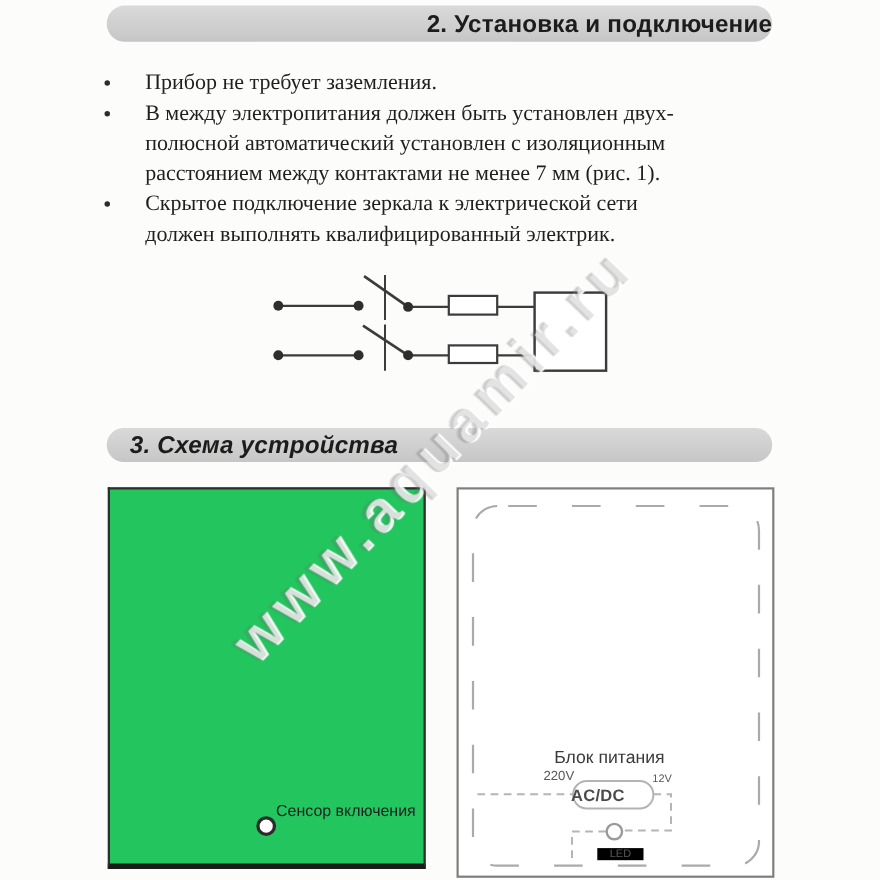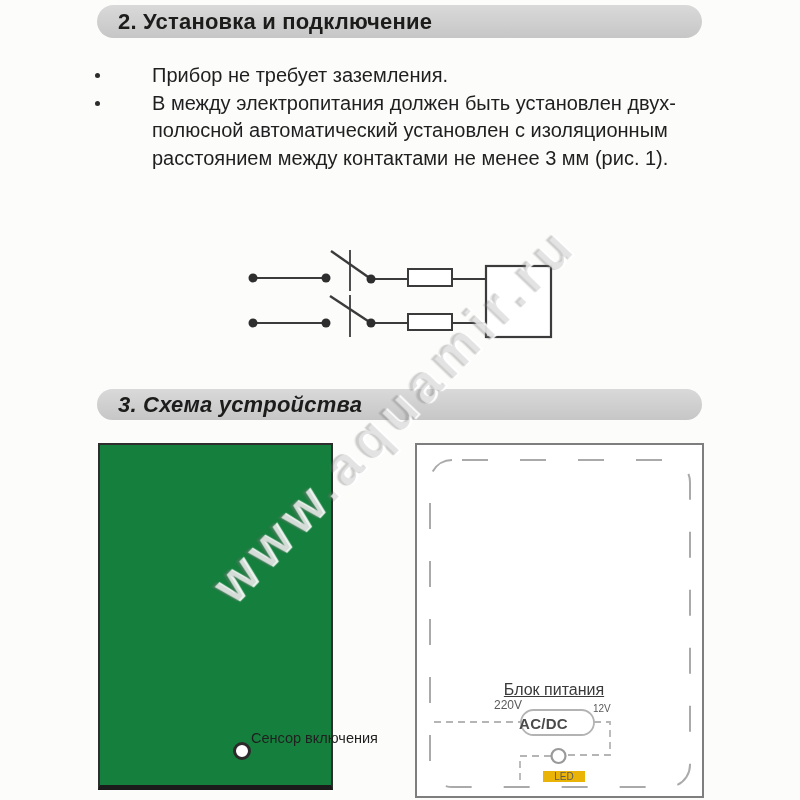--- a/index.html
+++ b/index.html
@@ -12,76 +12,76 @@
 
   
   .section-header {
     position:absolute; left:97px; width:605px; height:33px;
     background:linear-gradient(180deg,#d9d9d9 0%,#cecece 60%,#c6c6c6 100%);
     border-radius:17px;
     display:flex; align-items:center;
     padding-left:21px; box-sizing:border-box;
     font-weight:bold; font-size:22px; color:#1c1c1b; letter-spacing:0.2px;
   }
-  .header-1 { top:5px; }
+  .header-1 { top:5px;justify-content:flex-end; }
   .header-2 { top:389px; height:31px; border-radius:16px;font-style:italic; }
 
   
   .bullets {
     position:absolute; left:92px; top:62px; width:632px;
     font-size:20px; line-height:27.5px; color:#1f1f1f;
   }
   .bullet { display:flex; }
   .bullet .dot {
     flex:0 0 auto; width:5px; height:5px; border-radius:50%;
     background:#2c2c2c; margin:11px 0 0 3px;
   }
-  .bullet .bullet-lines { margin-left:52px; }
+  .bullet .bullet-lines { margin-left:32px;font-family:Liberation Serif, serif; }
 
   
   .circuit-svg { position:absolute; left:240px; top:240px; }
   .fig-caption {
     position:absolute; left:330px; top:342px; width:140px;
     text-align:center; font-size:27px; color:#1f1f1f;margin-top:44px;
   }
 
   
   .mirror-box {
-    position:absolute; left:98px; top:443px; width:235px; height:347px;
+    position:absolute; left:98px; top:443px; width:289px; height:347px;
     border:2px solid #2e2e2e; border-bottom:5px solid #1b1b1b;
-    box-sizing:border-box; background:#15803d;
+    box-sizing:border-box; background:#22c55e;
   }
   .sensor-circle {
     position:absolute; left:133px; top:297px; width:12px; height:12px;
     border:3px solid #2b2b2b; border-radius:50%; background:#fff;
   }
   .sensor-label {
     position:absolute; left:151px; top:285px;
     font-size:14.5px; color:#1f1f1f; white-space:nowrap;
   }
 
   
   .power-box {
     position:absolute; left:415px; top:443px; width:289px; height:355px;
     border:2px solid #7e7e7e; box-sizing:border-box; background:#ffffff;
   }
   .power-svg { position:absolute; left:0; top:0; }
   .pb-title {
     position:absolute; left:57px; top:236px; width:160px; text-align:center;
-    font-size:16px; color:#3a3a3a;text-decoration:underline;
+    font-size:16px; color:#3a3a3a;
   }
   .pb-in  { position:absolute; left:77px;  top:253px; font-size:12px; color:#5a5a5a; }
   .pb-out { position:absolute; left:176px; top:258px; font-size:10px; color:#5a5a5a; }
   .pb-acdc {
     position:absolute; left:102px; top:270px; width:73px; text-align:left;
     font-size:15px; font-weight:bold; letter-spacing:0.3px; color:#4a4a4a;
   }
   .pb-led {
     position:absolute; left:126px; top:326px; width:42px; text-align:center;
-    font-size:10px; color:#5a5a5a; background:#eab308;
+    font-size:10px; color:#5a5a5a; background:#000000;
   }
 
   
   .watermark {
     position:absolute; left:392px; top:414px;
     transform:translate(-50%,-50%) rotate(-46deg);
     font-size:54px; font-weight:bold; letter-spacing:6px; white-space:nowrap;
     color:rgba(125,125,125,0.20);
     text-shadow:2px 2px 1px rgba(255,255,255,0.92), -1px -1px 1px rgba(105,105,105,0.18);
     z-index:6; pointer-events:none;
@@ -103,21 +103,28 @@
       <span class="dot"></span>
       <div class="bullet-lines">
         <div>Прибор не требует заземления.</div>
       </div>
     </div>
     <div class="bullet">
       <span class="dot"></span>
       <div class="bullet-lines">
         <div>В между электропитания должен быть установлен двух-</div>
         <div>полюсной автоматический установлен с изоляционным</div>
-        <div>расстоянием между контактами не менее 3 мм (рис. 1).</div>
+        <div>расстоянием между контактами не менее 7 мм (рис. 1).</div>
+      </div>
+    </div>
+    <div class="bullet">
+      <span class="dot"></span>
+      <div class="bullet-lines">
+        <div>Скрытое подключение  зеркала к электрической сети</div>
+        <div>должен выполнять квалифицированный электрик.</div>
       </div>
     </div>
   </div>
 
   <svg class="circuit-svg" width="320" height="105" viewBox="0 0 320 105">
     <g stroke="#3b3b3b" stroke-width="2" fill="none">
       <path d="M13 38 H86"></path>
       <path d="M131 39 H168"></path>
       <path d="M212 39 H246"></path>
       <path d="M13 83 H86"></path>

